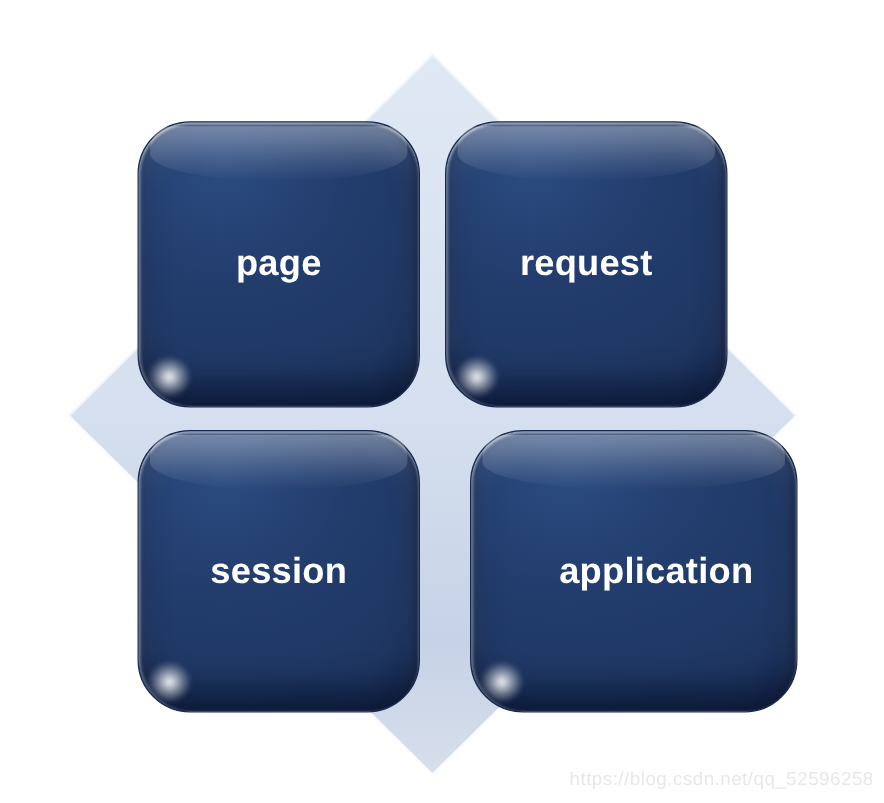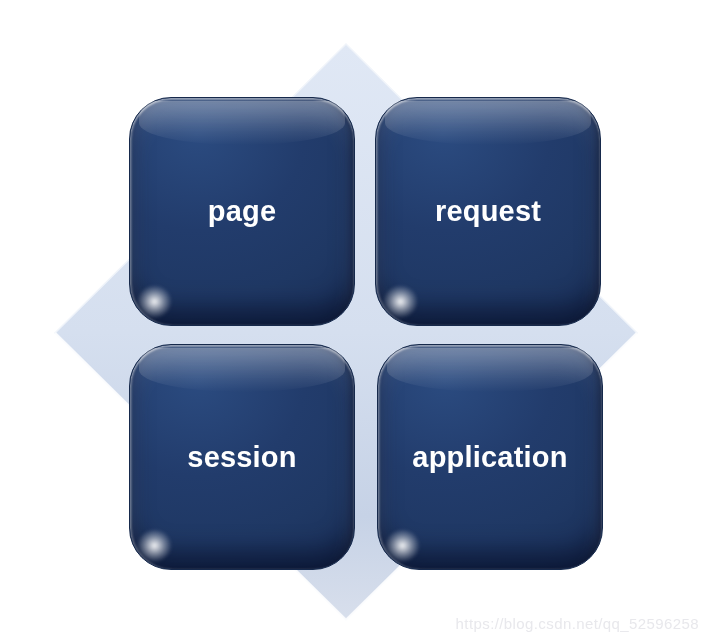--- a/index.html
+++ b/index.html
@@ -27,21 +27,20 @@
         #2b4b80 0%, #223c6c 34%, #1f3864 58%, #1a2f57 84%, #111f40 100%);
     box-shadow:
       inset 0 2px 2px rgba(255,255,255,0.45),
       inset 2px 0 2px rgba(255,255,255,0.22),
       inset 0 16px 24px rgba(255,255,255,0.10),
       inset 0 -18px 22px rgba(3,10,32,0.55),
       inset -3px 0 6px rgba(3,10,32,0.35);
     display: flex;
     align-items: center;
     justify-content: center;
-    margin-left: 19px;
   }
   
   .box::before {
     content: "";
     position: absolute;
     top: 3px; left: 9px; right: 9px;
     height: 44px;
     border-radius: 36px 36px 100% 100%;
     background: linear-gradient(180deg, rgba(255,255,255,0.30), rgba(255,255,255,0));
     pointer-events: none;
@@ -62,21 +61,21 @@
     position: relative;
     color: #ffffff;
     font-size: 29px;
     font-weight: bold;
     letter-spacing: 0.2px;
     z-index: 2;
   }
   .pos-1 { left: 110px; top: 97px; }
   .pos-2 { left: 356px; top: 97px; text-align: center; }
   .pos-3 { left: 110px; top: 344px; height: 224px; text-align: right; }
-  .pos-4 { left: 358px; top: 344px; height: 224px; }
+  .pos-4 { left: 376px; top: 344px; height: 224px; padding-left: 36px; }
   .watermark {
     position: absolute;
     right: 8px;
     bottom: 10px;
     font-size: 15px;
     color: #e8e8ec;
     letter-spacing: 0.4px;
     white-space: nowrap;
   }
 </style>

